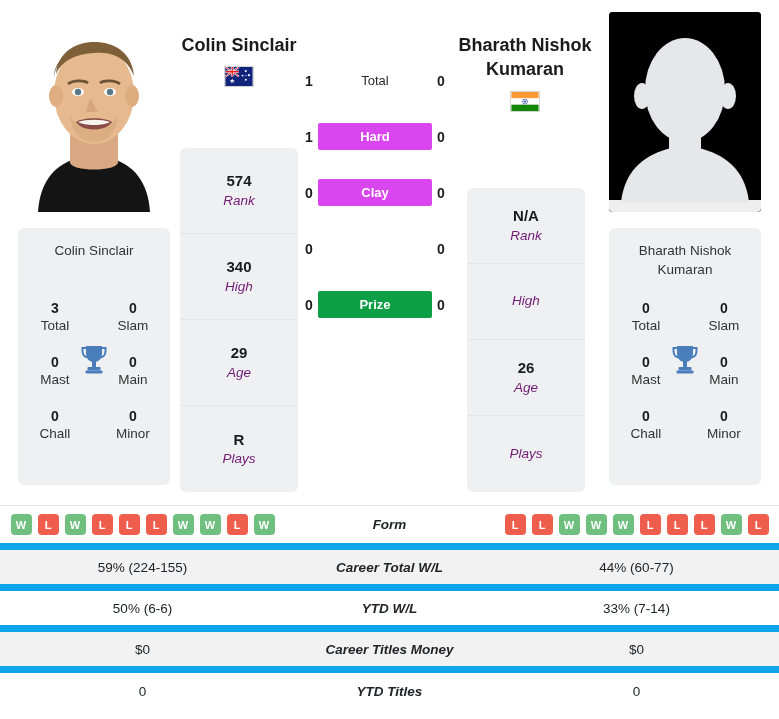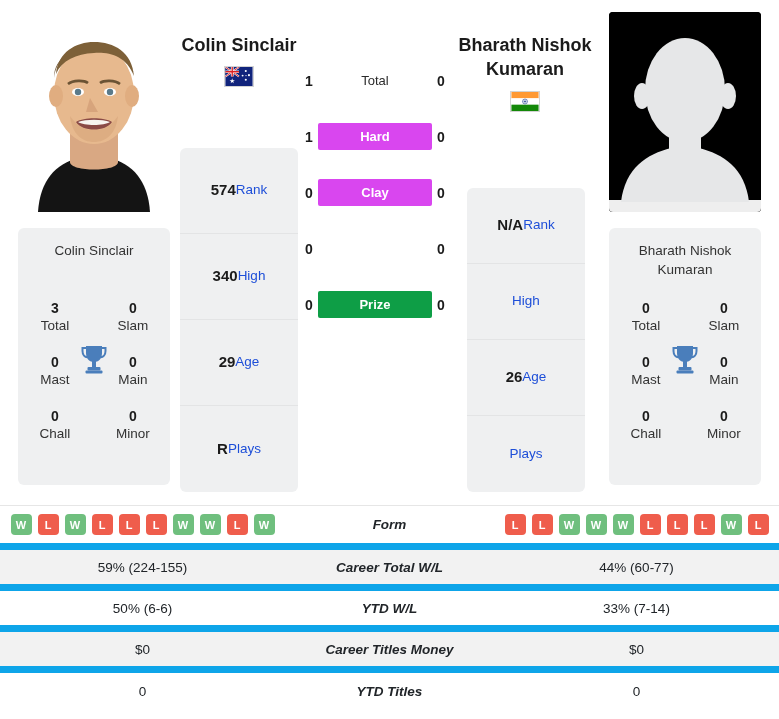--- a/index.html
+++ b/index.html
@@ -97,35 +97,37 @@
   
   .card {
     position: absolute;
     background: #eff0f1;
     border-radius: 6px;
   }
   .card-stack { overflow: hidden; }
   .stack-cell {
     height: 86px;
     display: flex;
+    flex-direction: column;
     align-items: center;
     justify-content: center;
     border-bottom: 1px solid #e3e4e5;
   }
   .stack-cell:last-child { border-bottom: none; }
   .stack-val {
     font-size: 15px;
     font-weight: bold;
     color: #1b1b1b;
     line-height: 1.35;
   }
   .stack-lbl {
     font-size: 13.5px;
-    color: #1d4ed8;
+    color: #701a75;
     line-height: 1.35;
+    font-style: italic;
   }
 
   
   .titles-card {
     padding: 14px 8px 12px;
   }
   .titles-name {
     text-align: center;
     font-size: 13.5px;
     color: #333333;

